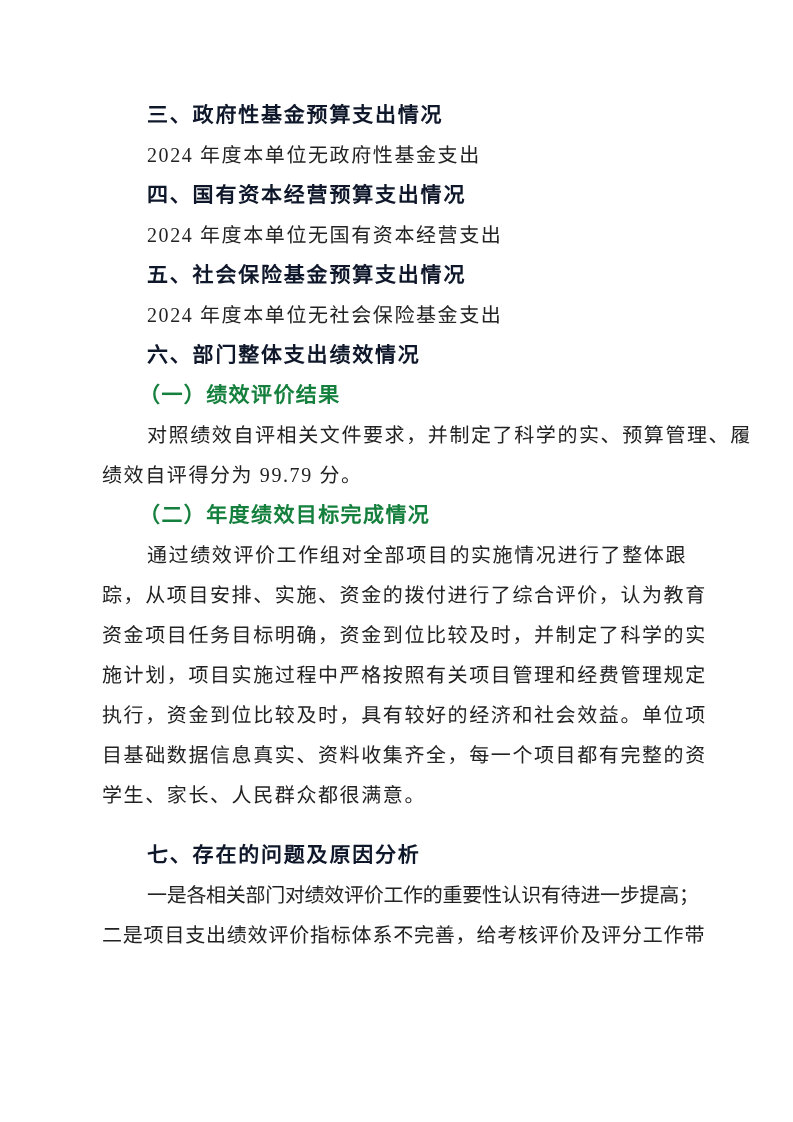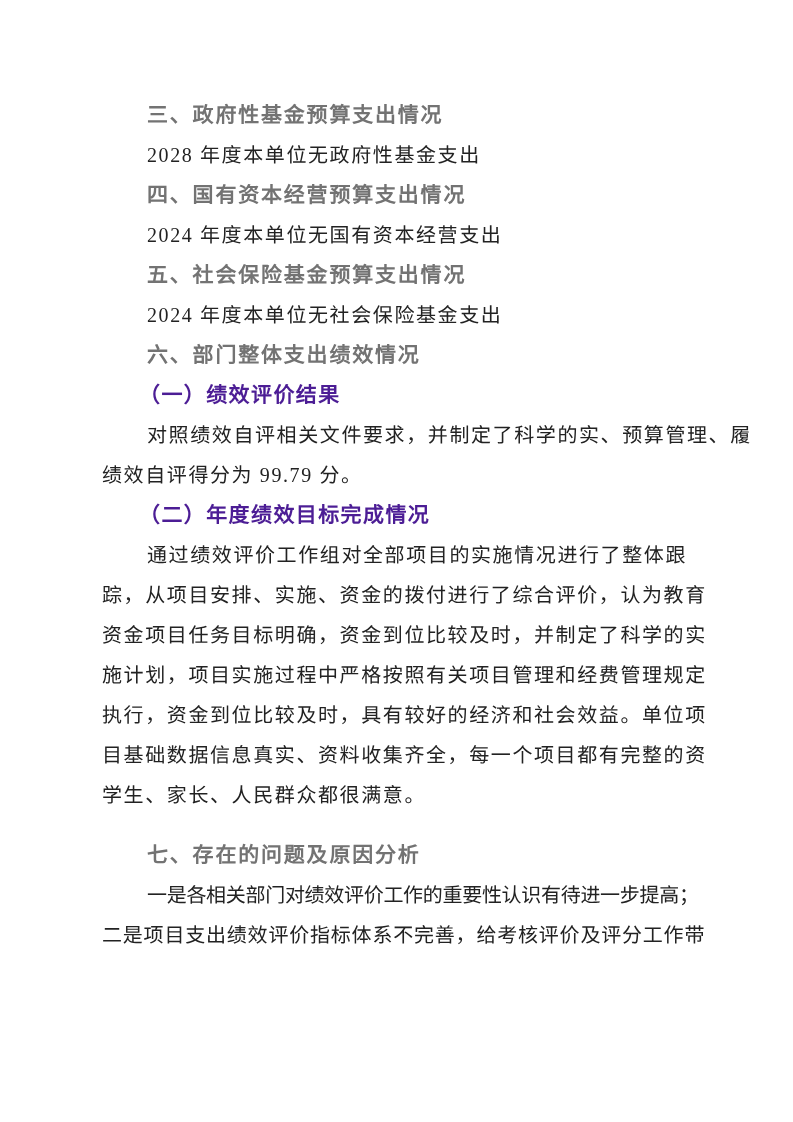--- a/index.html
+++ b/index.html
@@ -19,48 +19,48 @@
     line-height: 40px;
     white-space: nowrap;
     color: #222222;
     font-size: 20px;
     letter-spacing: 1.6px;
   }
   
   .h {
     font-family: "Liberation Sans", "DejaVu Sans", sans-serif;
     font-weight: 700;
-    color: #737373;
+    color: #0f172a;
     font-size: 21px;
     letter-spacing: 1.8px;
     padding-left: 45px;
   }
   
   .sub {
     font-family: Liberation Sans, sans-serif;
     font-weight: 700;
-    color: #4c1d95;
+    color: #15803d;
     font-size: 21px;
     letter-spacing: 1.4px;
     padding-left: 37px;
   }
   
   .first { padding-left: 45px; }
   
   .t0 { letter-spacing: -0.3px; }
   .t1 { letter-spacing: 0.8px; }
   .mt8 { margin-top: 20px; }
 </style>
 </head>
 <body>
 
 <div class="page">
 
   <div class="line h">三、政府性基金预算支出情况</div>
-  <div class="line first">2028 年度本单位无政府性基金支出</div>
+  <div class="line first">2024 年度本单位无政府性基金支出</div>
 
   <div class="line h">四、国有资本经营预算支出情况</div>
   <div class="line first">2024 年度本单位无国有资本经营支出</div>
 
   <div class="line h">五、社会保险基金预算支出情况</div>
   <div class="line first">2024 年度本单位无社会保险基金支出</div>
 
   <div class="line h">六、部门整体支出绩效情况</div>
 
   <div class="line sub">（一）绩效评价结果</div>

